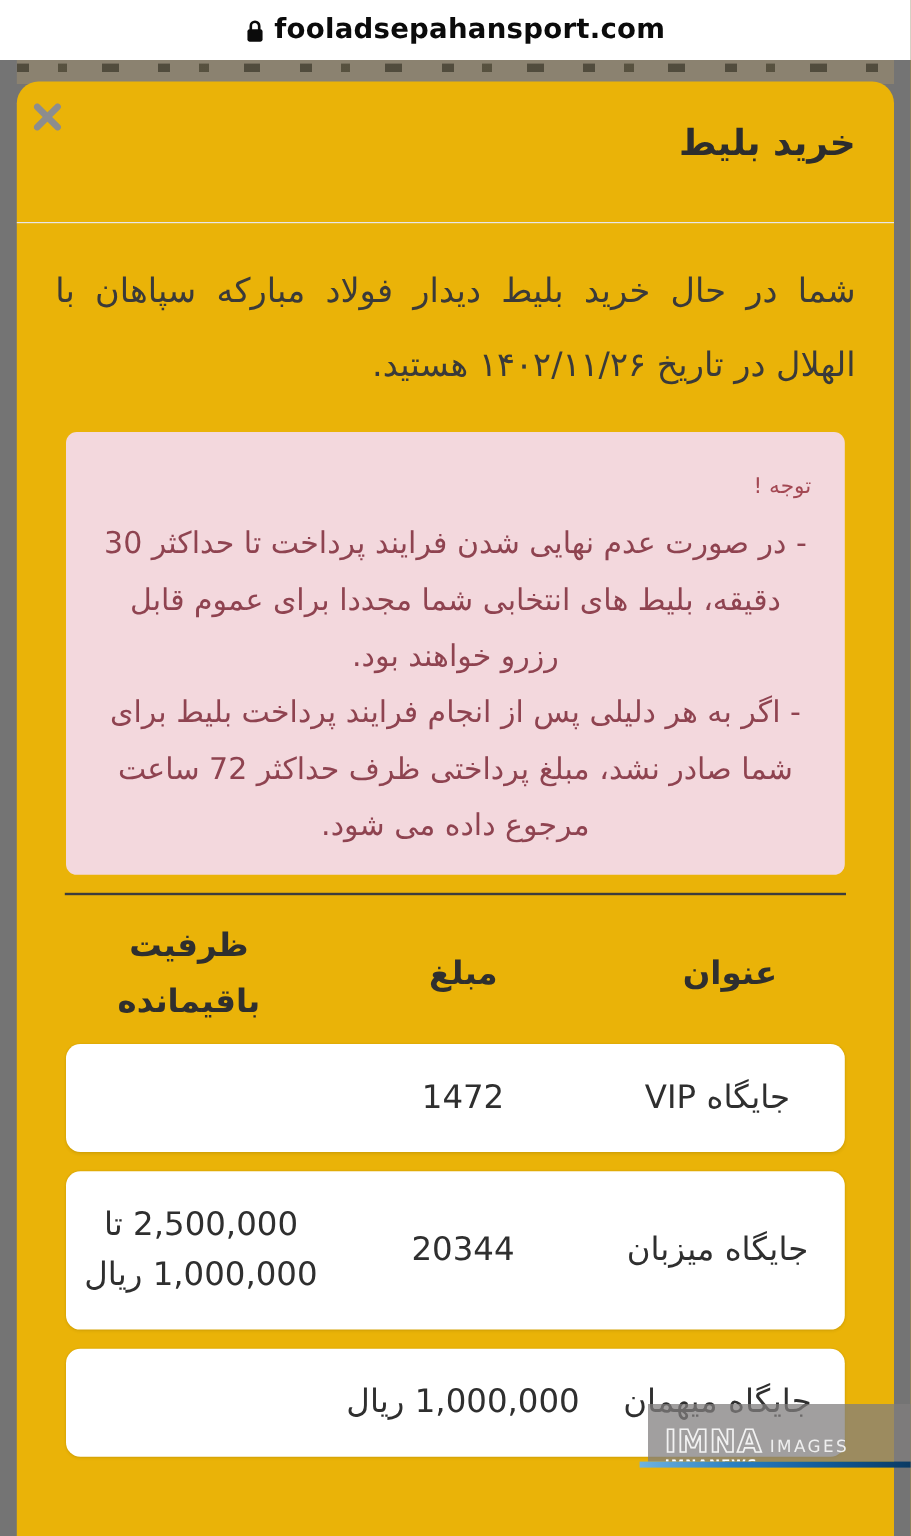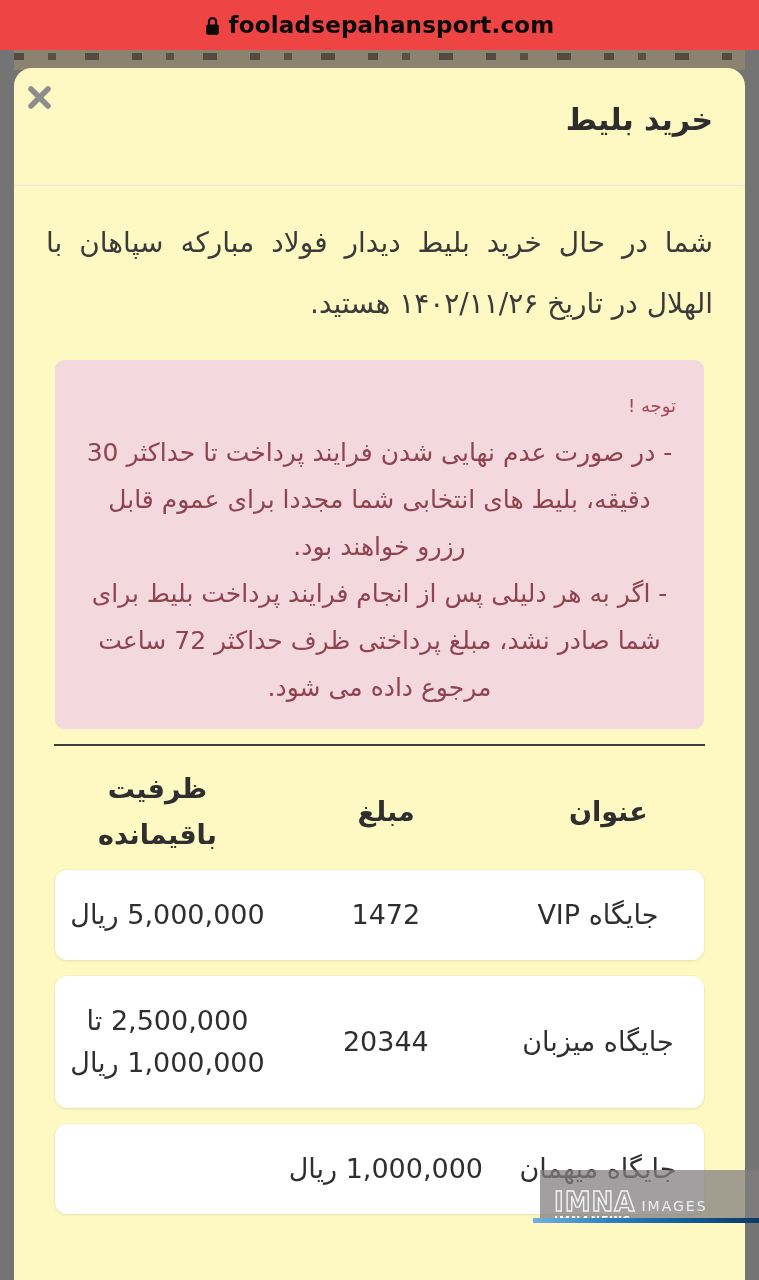--- a/index.html
+++ b/index.html
@@ -2,21 +2,21 @@
 <html lang="fa"><head>
 <meta charset="utf-8">
 <style>
   * { margin:0; padding:0; box-sizing:border-box; }
   html,body { width:759px; height:1280px; overflow:hidden; }
   body { font-family:"DejaVu Sans", sans-serif; background:#747474; position:relative; }
 
   
   .urlbar {
     position:absolute; left:0; top:0; width:759px; height:50px;
-    background:#ef4444; display:flex; align-items:center; justify-content:center;
+    background:#ffffff; display:flex; align-items:center; justify-content:center;
     gap:9px; z-index:5;
   }
   .urlbar .lock { display:inline-flex; margin-top:1px; }
   .urlbar .url { font-size:23px; font-weight:600; color:#0b0b0b; letter-spacing:.2px; }
 
   
   .behind-strip {
     position:absolute; left:14px; top:50px; width:731px; height:20px;
     background:#8b8270; overflow:hidden;
   }
@@ -24,21 +24,21 @@
     position:absolute; left:0; top:3px; width:100%; height:7px; opacity:.75;
     background:repeating-linear-gradient(90deg,
       #3e3a2c 0 10px, transparent 10px 34px,
       #46412f 34px 42px, transparent 42px 71px,
       #3e3a2c 71px 85px, transparent 85px 118px);
   }
 
   
   .modal {
     position:absolute; left:14px; top:68px; width:731px; height:1212px;
-    background:#fef9c3; border-radius:18px 18px 0 0; z-index:10; direction:rtl;
+    background:#eab308; border-radius:18px 18px 0 0; z-index:10; direction:rtl;
   }
   .close-btn {
     position:absolute; left:4px; top:10px; width:42px; height:42px;
     background:none; border:none; cursor:pointer; direction:ltr;
     display:flex; align-items:center; justify-content:center;
   }
   .modal-title {
     padding:30px 32px 0; font-size:30px; font-weight:600; color:#2d2d2d;
     text-align:right; line-height:44px;
   }
@@ -139,21 +139,20 @@
 
   <div class="thead">
     <span>عنوان</span>
     <span>مبلغ</span>
     <span><span class="cap-head">ظرفیت باقیمانده</span></span>
   </div>
 
   <div class="trow">
     <span class="title">جایگاه VIP</span>
     <span class="cap">1472</span>
-    <span class="price">5,000,000 ریال</span>
   </div>
 
   <div class="trow">
     <span class="title">جایگاه میزبان</span>
     <span class="cap">20344</span>
     <span class="price">2,500,000 تا 1,000,000 ریال</span>
   </div>
 
   <div class="trow">
     <span class="title">جایگاه میهمان</span>

